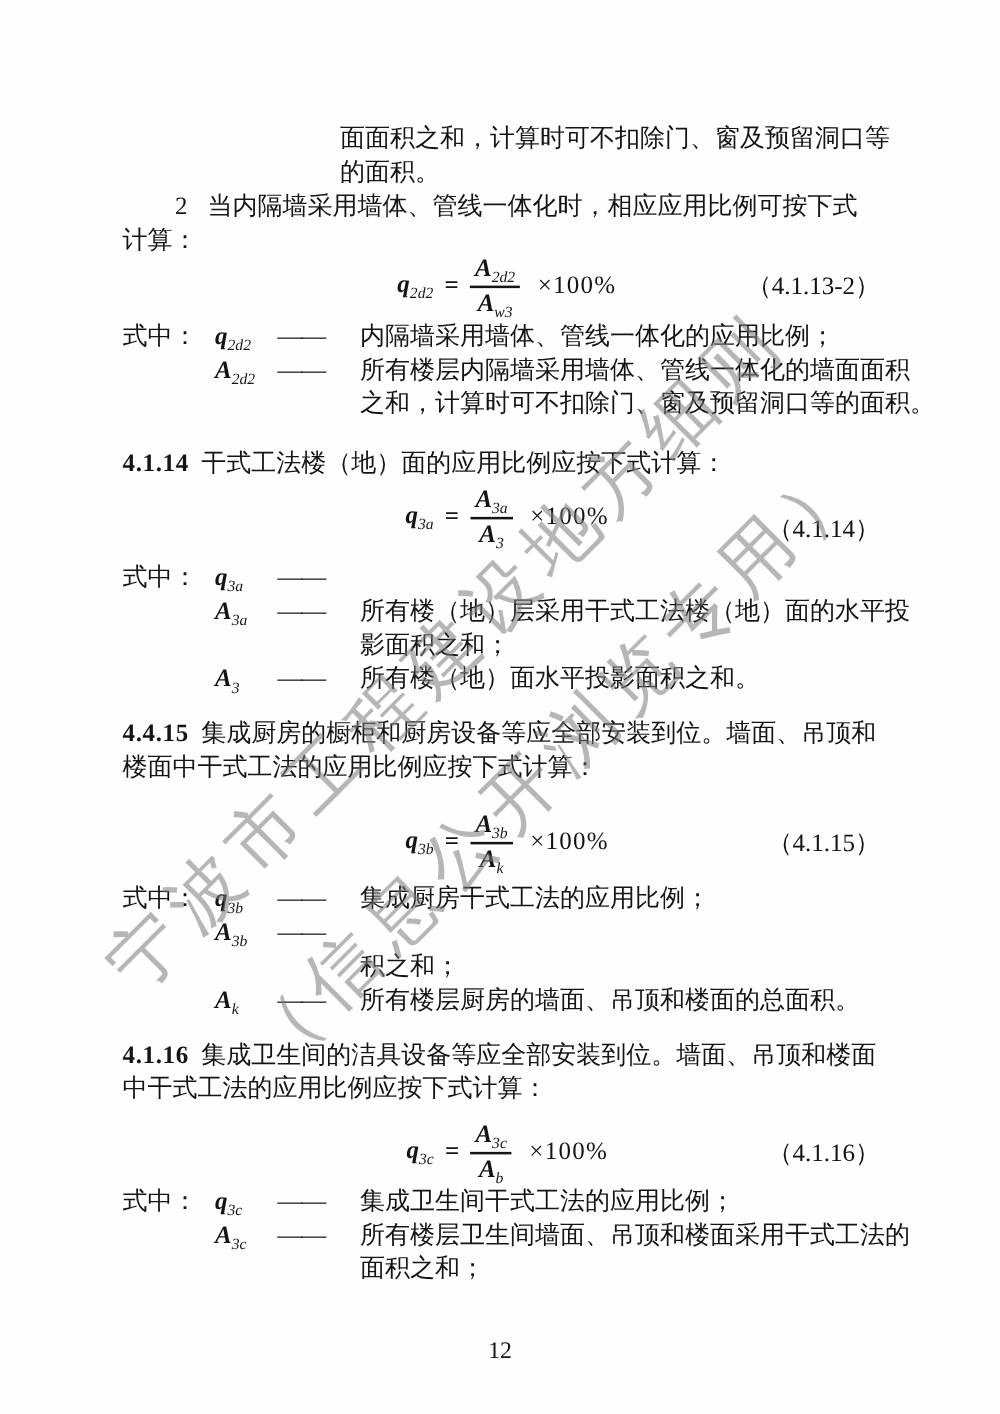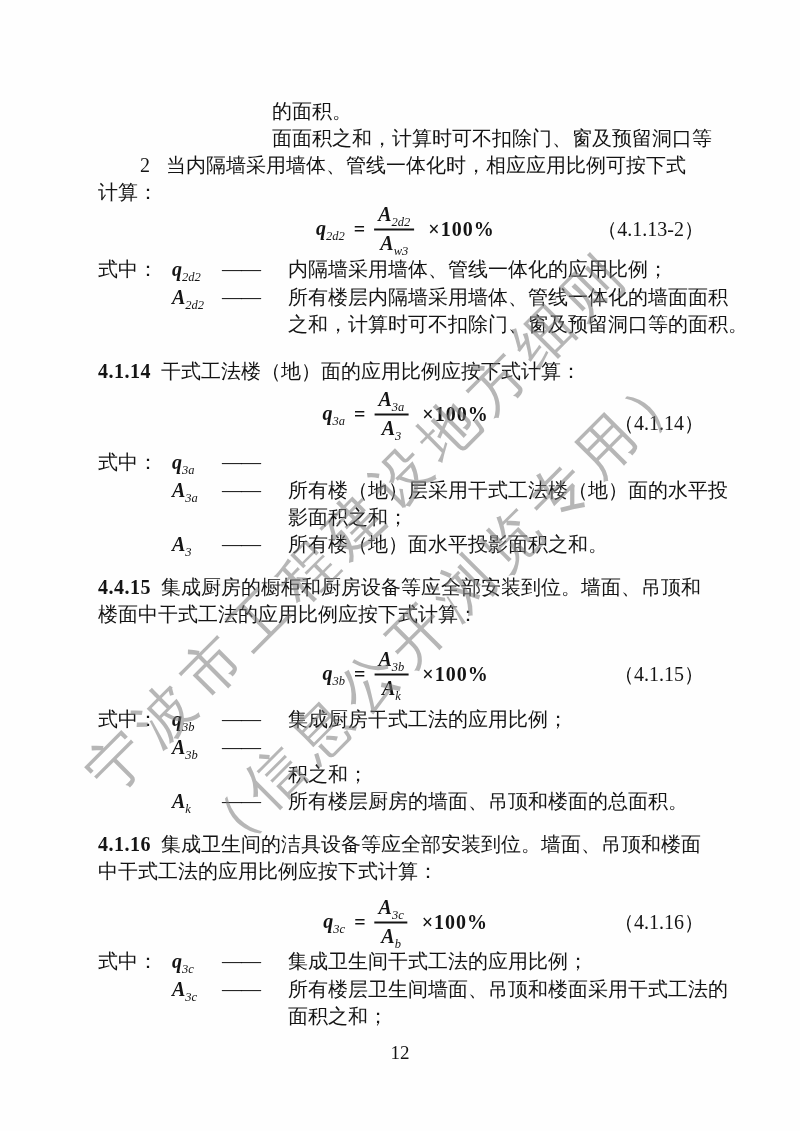--- a/index.html
+++ b/index.html
@@ -31,52 +31,52 @@
   
   .eq-row{position:absolute;left:98px;width:622px;height:52px;}
   .eq{
     position:absolute;left:50%;top:50%;transform:translate(-52%,-50%);
     display:flex;align-items:center;font-weight:bold;font-size:20px;
   }
   .eq .eqsign{margin:0 9px;font-weight:bold;}
   .frac{display:inline-flex;flex-direction:column;align-items:center;line-height:24px;}
   .frac .fr-num{border-bottom:2px solid #141414;padding:0 4px 0 4px;}
   .frac .fr-den{padding:0 4px;}
-  .times{margin-left:14px;letter-spacing:1px;font-weight:bold;}
+  .times{margin-left:14px;letter-spacing:1px;font-weight:normal;}
   .eq-number{
     position:absolute;right:16px;top:50%;transform:translateY(-50%);
     font-weight:normal;font-size:20px;white-space:nowrap;
   }
   .eq-number.low{top:68%;}
 
   
   .watermark{
     position:absolute;left:400px;top:565px;z-index:6;
     transform:translate(-50%,-50%) rotate(-45deg);
     text-align:center;color:#7d7d7d;opacity:0.55;
     font-size:58px;letter-spacing:9px;line-height:122px;
     white-space:nowrap;pointer-events:none;
     font-family:"Liberation Sans","DejaVu Sans",sans-serif;
   }
-  .page-num{position:absolute;left:0;top:1042px;width:800px;text-align:center;
+  .page-num{position:absolute;left:0;top:1070px;width:800px;text-align:center;
     font-size:19px;font-family:"Liberation Serif","DejaVu Serif",serif;}
 </style>
 </head>
 <body>
 
 <div class="page">
 
   <div class="watermark">
     <div>宁波市工程建设地方细则</div>
     <div>（信息公开浏览专用）</div>
   </div>
 
   <div class="block" style="top:98px">
+    <div class="line hang">面面积之和，计算时可不扣除门、窗及预留洞口等</div>
     <div class="line hang">的面积。</div>
-    <div class="line hang">面面积之和，计算时可不扣除门、窗及预留洞口等</div>
     <div class="line item-line1"><span>2</span><span class="num-gap"></span><span>当内隔墙采用墙体、管线一体化时，相应应用比例可按下式</span></div>
     <div class="line item-line2">计算：</div>
   </div>
 
   <div class="eq-row" style="top:203px">
     <div class="eq">
       <span class="var"><span>q</span><sub>2d2</sub></span>
       <span class="eqsign">=</span>
       <span class="frac">
         <span class="fr-num var"><span>A</span><sub>2d2</sub></span>

